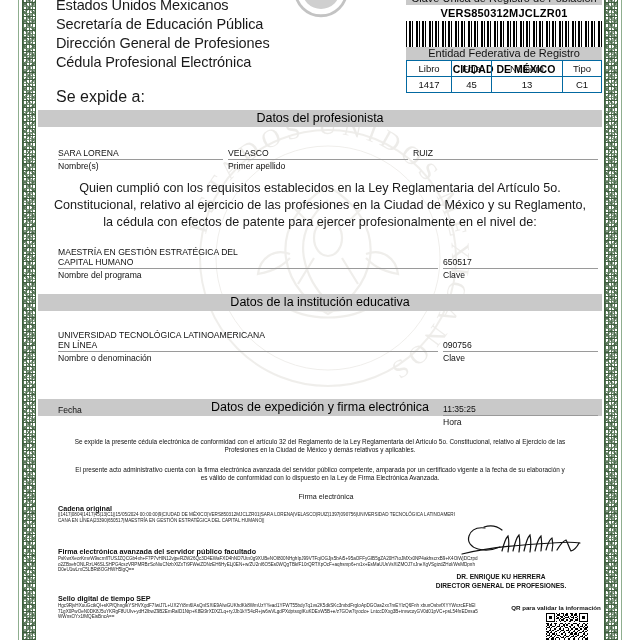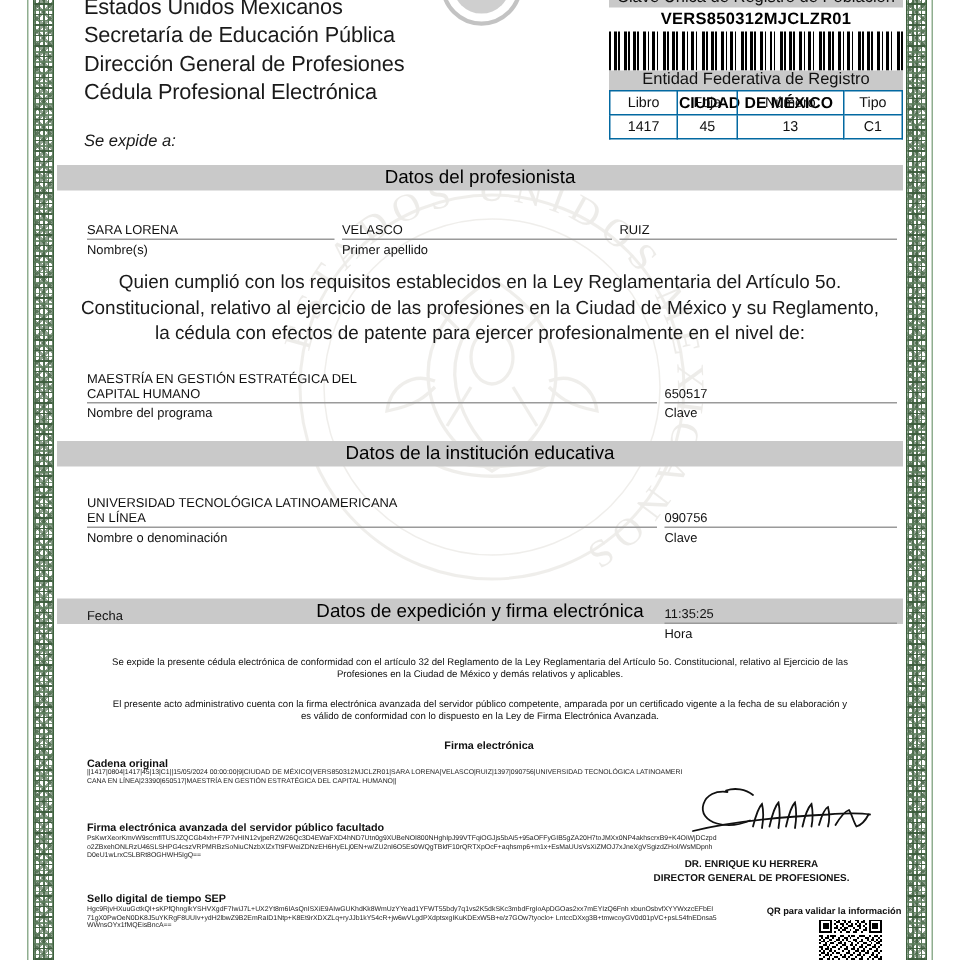--- a/index.html
+++ b/index.html
@@ -134,23 +134,22 @@
     text-align: center;
     padding: 1px 0;
     font-weight: normal;
     color: #111;
     line-height: 13px;
   }
 
   .se-expide {
     position: absolute;
     left: 18px; top: 88px;
-    font-size: 11px;
+    font-size: 16px;
     color: #1a1a1a;
-    font-style: italic;
   }
 
   
   .sect-bar {
     position: absolute;
     left: 0; right: 0;
     background: #c9c9c9;
     text-align: center;
     font-size: 12.5px;
     color: #000000;
@@ -194,21 +193,21 @@
     font-size: 6.4px;
     line-height: 8.4px;
     color: #111;
   }
 
   .firma-title {
     position: absolute;
     left: 12px; right: 0;
     text-align: center;
     font-size: 7.2px;
-    font-weight: bold;
+    font-weight: normal;
     color: #111;
   }
 
   .blk-title {
     position: absolute;
     font-size: 7.2px;
     font-weight: bold;
     color: #111;
   }
   .blk-body {

